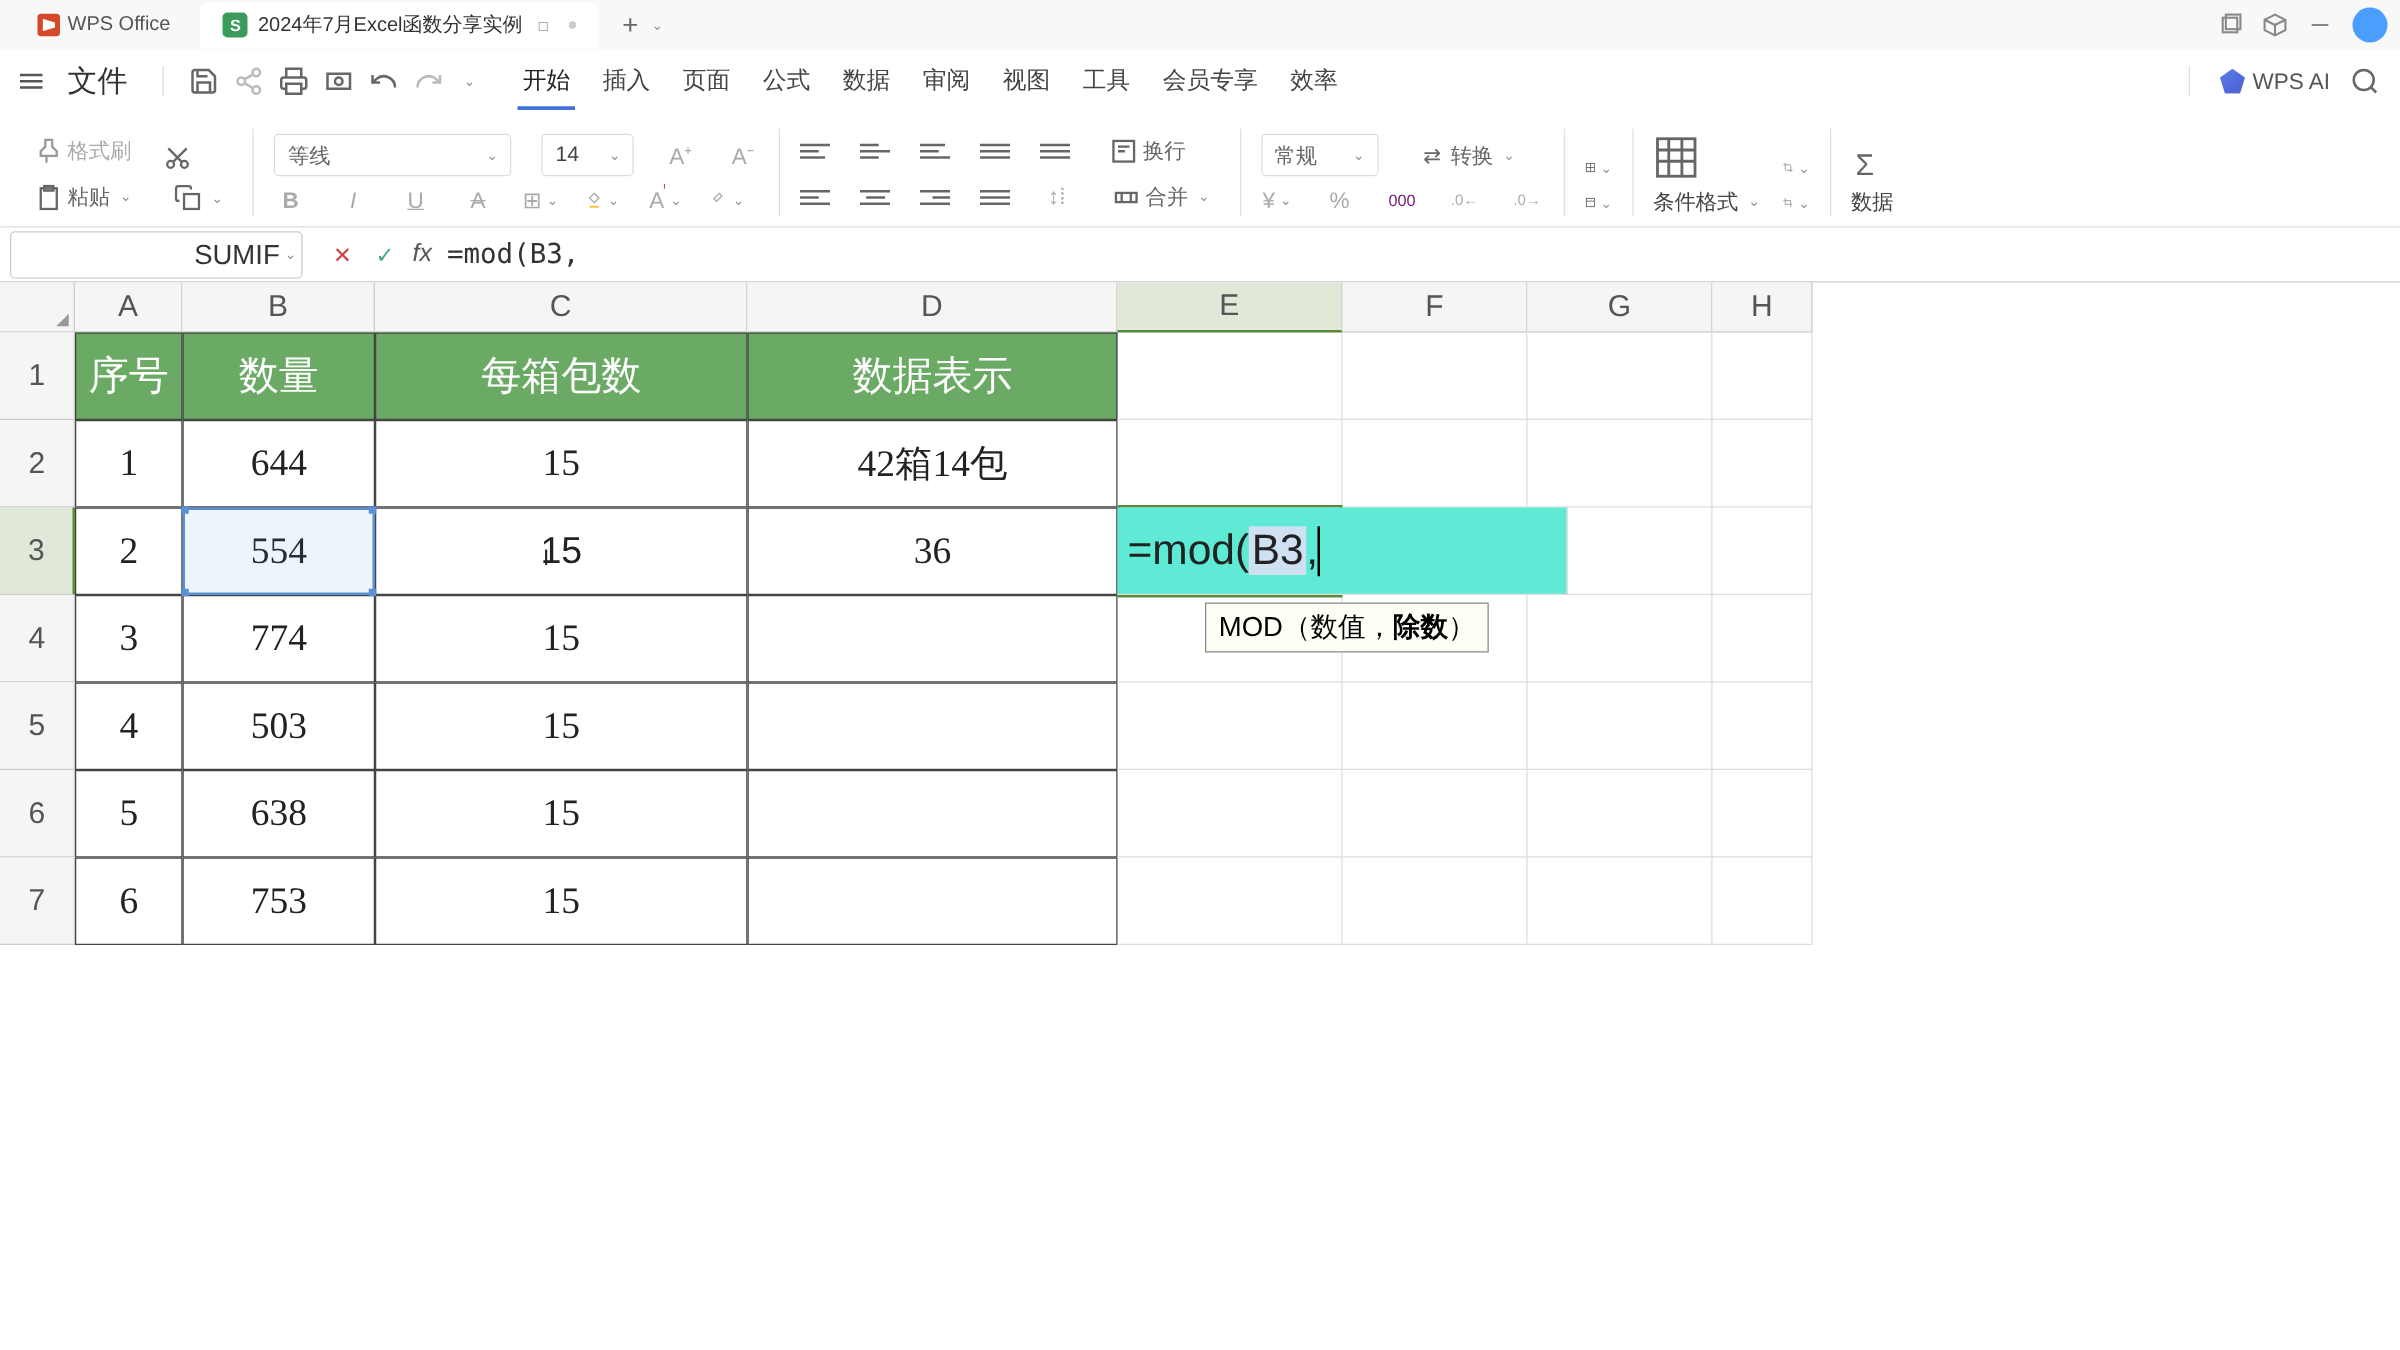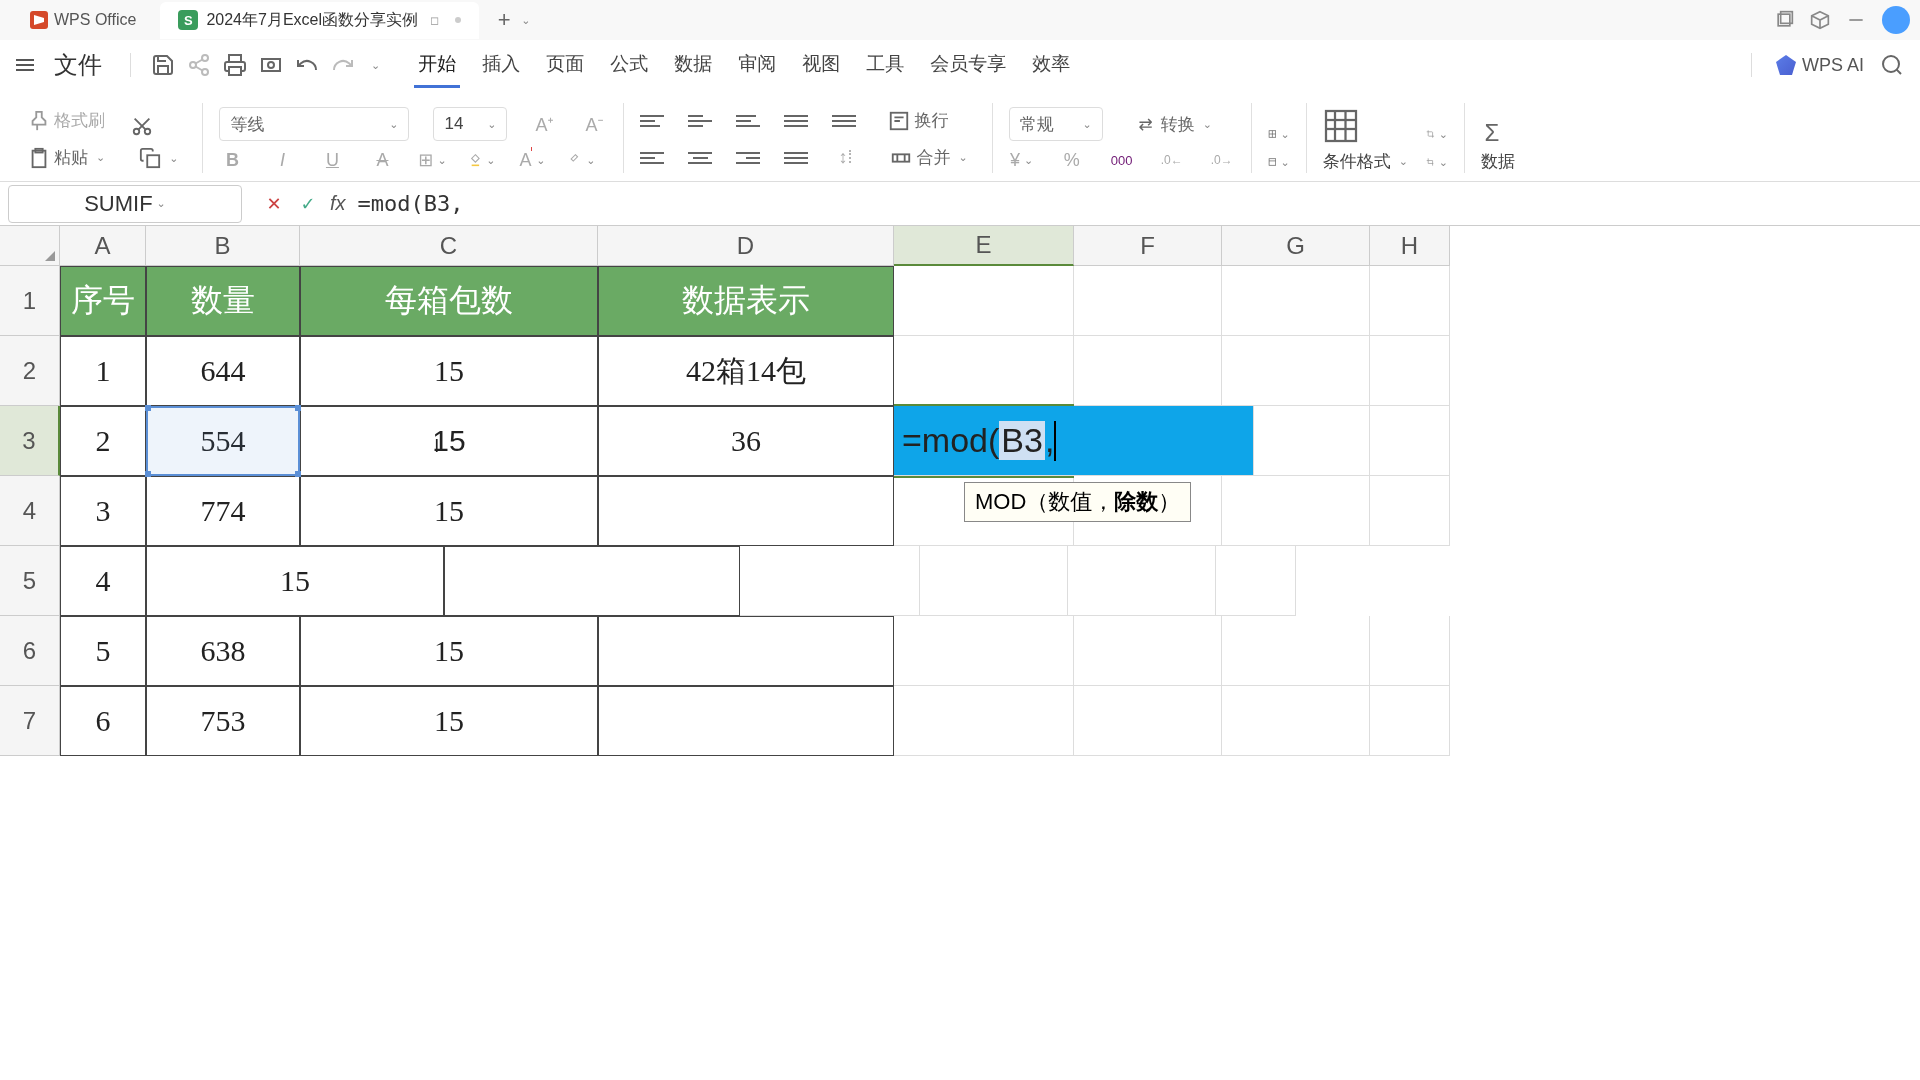--- a/index.html
+++ b/index.html
@@ -46,21 +46,21 @@
 .font-select { width: 190px; height: 34px; border: 1px solid #ddd; border-radius: 4px; display: flex; align-items: center; padding: 0 10px; font-size: 17px; color: #666; justify-content: space-between; }
 .size-select { width: 74px; height: 34px; border: 1px solid #ddd; border-radius: 4px; display: flex; align-items: center; padding: 0 10px; font-size: 17px; color: #444; justify-content: space-between; }
 .fmt-btn { width: 26px; height: 26px; display: flex; align-items: center; justify-content: center; color: #666; font-size: 18px; cursor: pointer; }
 .align-ic { width: 24px; height: 20px; display: flex; flex-direction: column; justify-content: center; gap: 3px; }
 .align-ic span { height: 2px; background: #666; }
 .num-select { width: 94px; height: 34px; border: 1px solid #ddd; border-radius: 4px; display: flex; align-items: center; padding: 0 10px; font-size: 17px; color: #666; justify-content: space-between; }
 .cond-fmt { font-size: 17px; color: #444; display: flex; align-items: center; gap: 4px; }
 
 
 .formula-bar { height: 44px; display: flex; align-items: center; border-bottom: 1px solid #ccc; }
-.name-box { width: 234px; height: 38px; border: 1px solid #ccc; border-radius: 4px; display: flex; align-items: center; padding: 0 24px; font-size: 22px; color: #333; margin: 0 8px; justify-content: center; }
+.name-box { width: 234px; height: 38px; border: 1px solid #ccc; border-radius: 4px; display: flex; align-items: center; padding: 0 4px; font-size: 22px; color: #333; margin: 0 8px; justify-content: flex-end; }
 .fx-controls { display: flex; align-items: center; gap: 10px; margin-left: 12px; }
 .fx-btn { width: 24px; height: 24px; display: flex; align-items: center; justify-content: center; cursor: pointer; font-size: 18px; }
 .fx-cancel { color: #c44; }
 .fx-confirm { color: #4a8; }
 .fx-label { font-style: italic; font-size: 20px; color: #555; }
 .formula-input { flex: 1; font-size: 22px; color: #333; padding-left: 12px; font-family: Consolas, monospace; }
 
 
 .grid { position: relative; }
 .col-headers { display: flex; height: 40px; }
@@ -79,21 +79,21 @@
 
 
 .ref-highlight { position: absolute; border: 2px solid #5b8fd6; background: rgba(91,143,214,0.1); pointer-events: none; }
 .ref-highlight::before, .ref-highlight::after { content: ''; position: absolute; width: 6px; height: 6px; background: #5b8fd6; }
 .ref-highlight::before { top: -3px; left: -3px; }
 .ref-highlight::after { bottom: -3px; right: -3px; }
 .ref-corner-tr, .ref-corner-bl { position: absolute; width: 6px; height: 6px; background: #5b8fd6; }
 
 
 .active-outline { position: absolute; border: 2px solid #5a8a3a; pointer-events: none; }
-.edit-cell { font-family: Consolas, "Courier New", monospace; font-size: 34px; justify-content: flex-start; padding-left: 8px; white-space: nowrap; overflow: visible; z-index: 5; background: #0ea5e9; }
+.edit-cell { font-family: Consolas, "Courier New", monospace; font-size: 34px; justify-content: flex-start; padding-left: 8px; white-space: nowrap; overflow: visible; z-index: 5; background: #5eead4; }
 .edit-cell .ref-text { background: #cfe0f3; padding: 0 2px; }
 .cursor-bar { display: inline-block; width: 2px; height: 40px; background: #000; vertical-align: middle; animation: blink 1s infinite; }
 @keyframes blink { 50% { opacity: 0; } }
 
 
 .fn-tooltip { position: absolute; background: #fffef5; border: 1px solid #888; padding: 4px 10px; font-size: 22px; font-family: "SimSun", monospace; z-index: 10; }
 .fn-tooltip .bold { font-weight: bold; }
 
 svg { width: 100%; height: 100%; }
 </style>
@@ -525,20 +525,21 @@
     <div class="cell data-cell col-D"></div>
     <div class="cell col-E"></div>
     <div class="cell col-F"></div>
     <div class="cell col-G"></div>
     <div class="cell col-H"></div>
   </div>
 
   <div class="row row-5">
     <div class="row-h">5</div>
     <div class="cell data-cell col-A">4</div>
+    <div class="cell data-cell col-B">503</div>
     <div class="cell data-cell col-C">15</div>
     <div class="cell data-cell col-D"></div>
     <div class="cell col-E"></div>
     <div class="cell col-F"></div>
     <div class="cell col-G"></div>
     <div class="cell col-H"></div>
   </div>
 
   <div class="row row-6">
     <div class="row-h">6</div>

